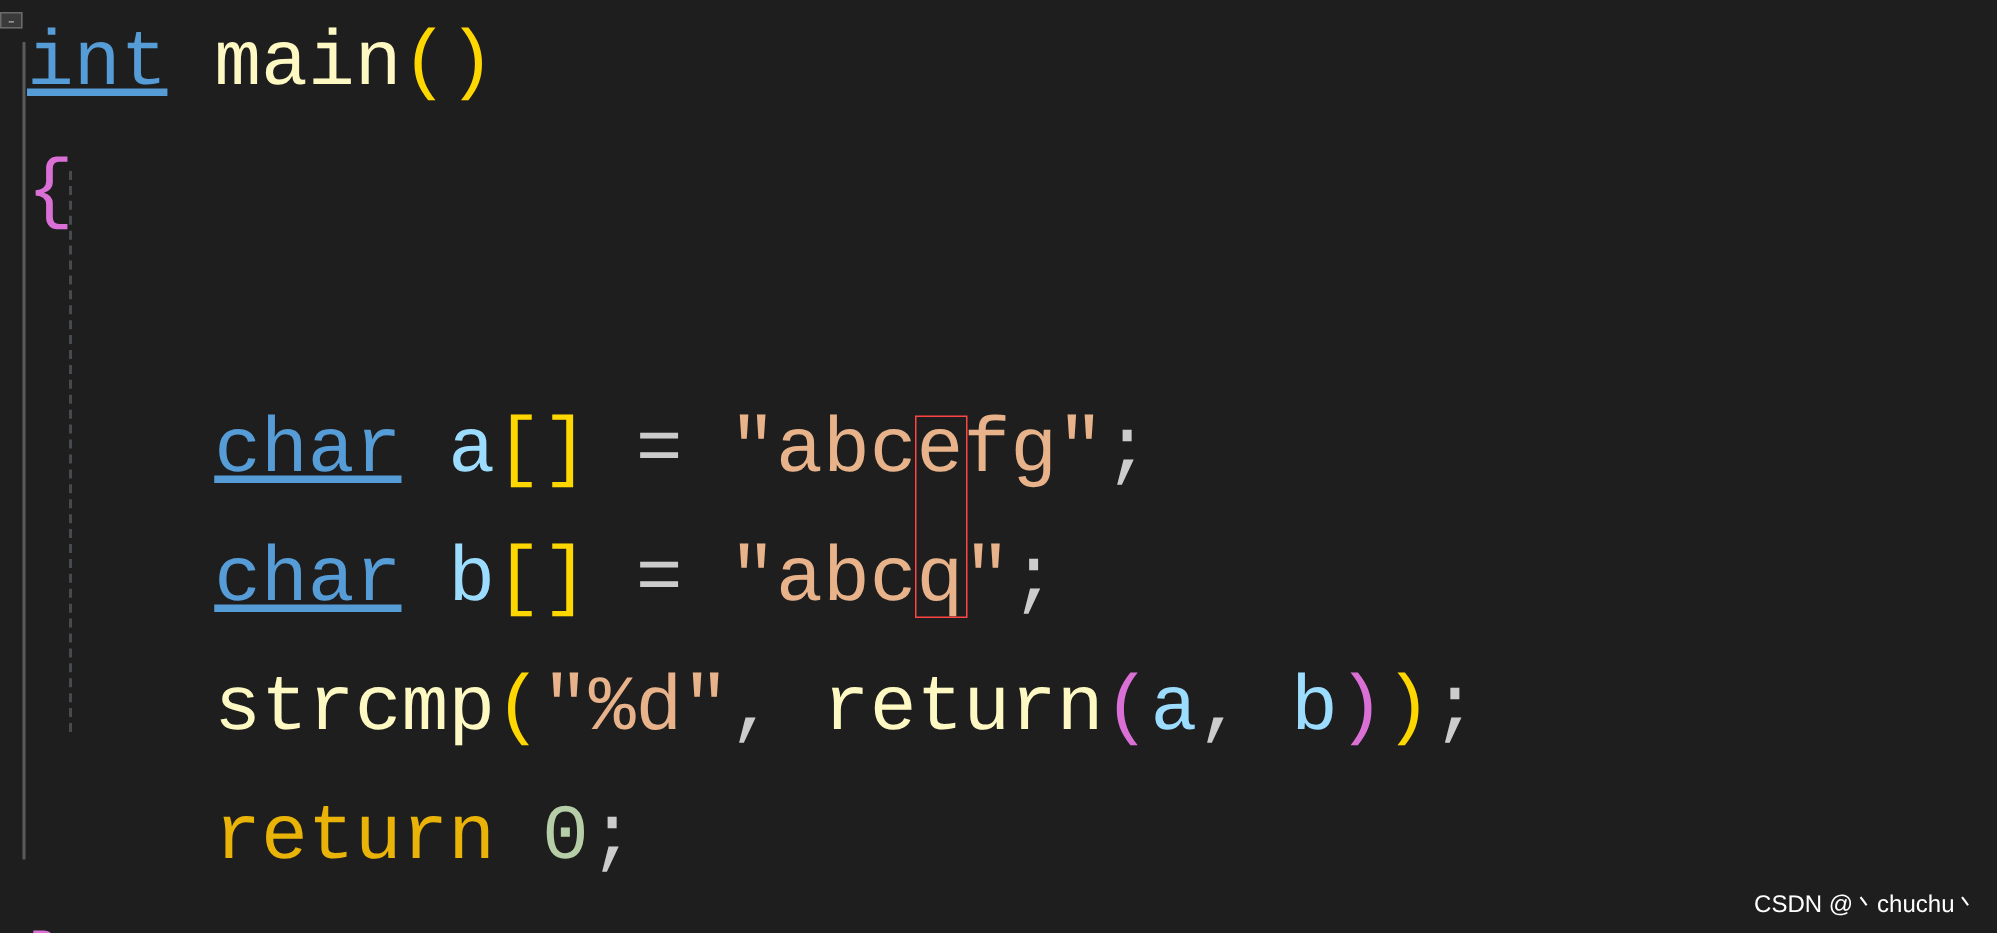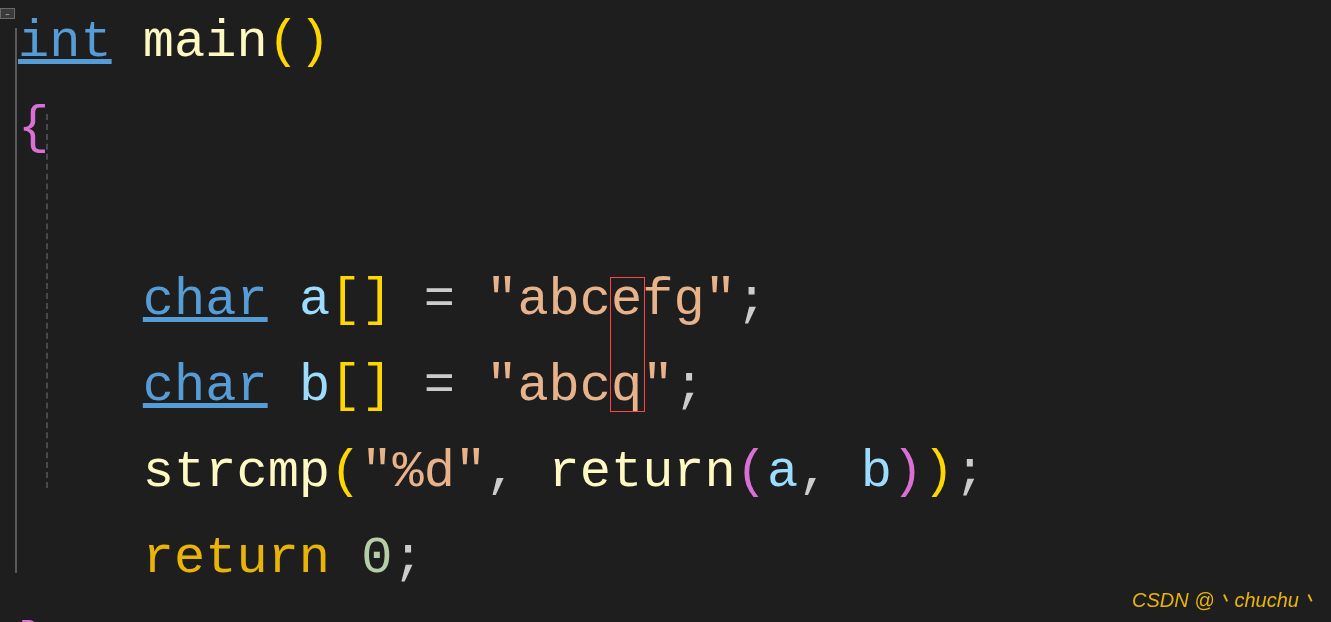--- a/index.html
+++ b/index.html
@@ -68,24 +68,23 @@
   .tok-ctrl  { color: #eab308; }
   .highlight-box {
     position: absolute;
     border: 1px solid #ff4444;
     pointer-events: none;
   }
   .watermark {
     position: absolute;
     right: 12px;
     bottom: 8px;
-    font-size: 20px;
-    color: #eab308;
+    font-size: 16px;
+    color: #ffffff;
     font-family: Arial, sans-serif;
-    font-style: italic;
   }
 </style>
 </head>
 <body>
 
 <div class="editor">
 
   <div class="fold-gutter">-</div>
   <div class="bracket-guide"></div>
 

